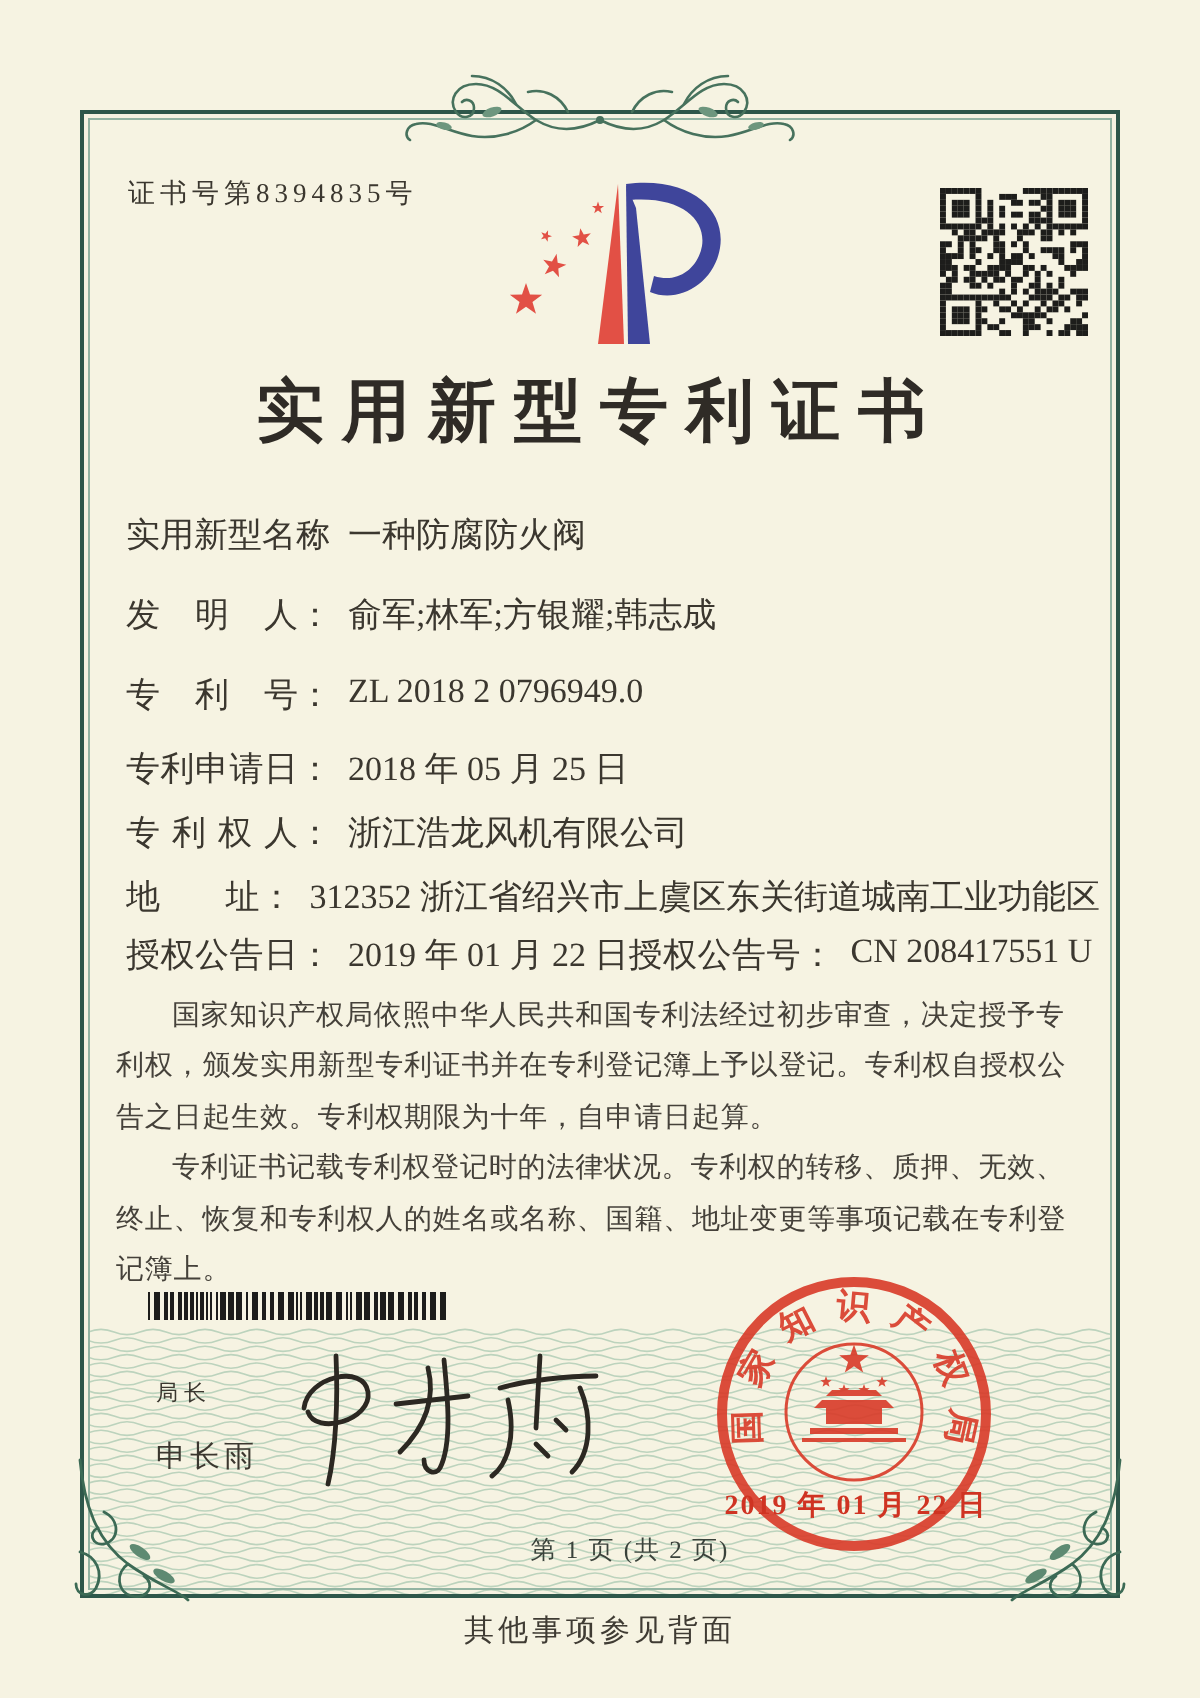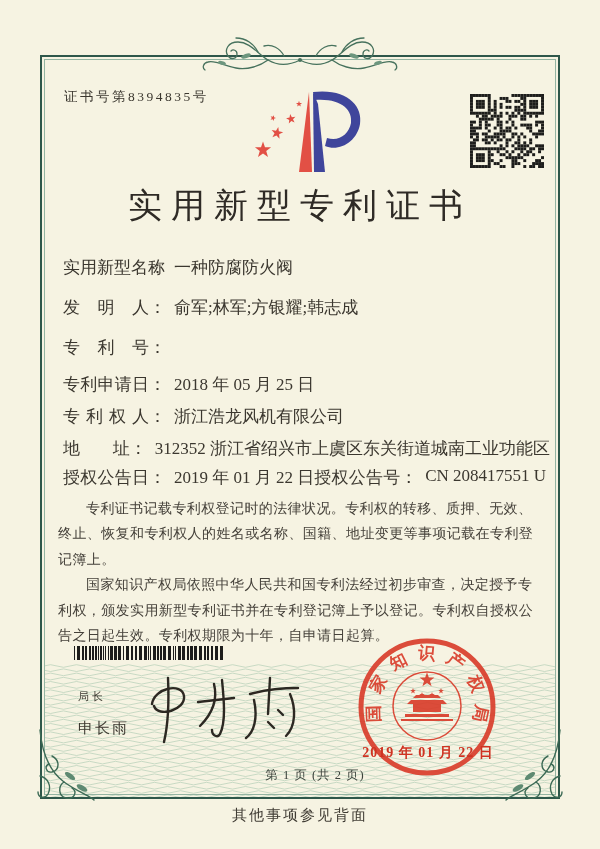--- a/index.html
+++ b/index.html
@@ -17,21 +17,21 @@
   
   .ornament{position:absolute; left:200px; top:30px; z-index:2;}
   .flourish{position:absolute; top:726px; z-index:2;}
   .flourish.left{left:34px;}
   .flourish.right{left:502px; transform:scaleX(-1);}
   
   .cert-number{position:absolute; left:64px; top:88px; font-size:13.5px; letter-spacing:2.5px; z-index:2;}
   .logo{position:absolute; left:243px; top:86px; z-index:2;}
   .qr{position:absolute; left:470px; top:94px; width:74px; height:74px; z-index:2;}
   .title{position:absolute; left:0; top:183px; width:100%; text-align:center;
-    font-size:34px; letter-spacing:9px; color:#2f2b26; font-weight:400; z-index:2;}
+    font-size:34px; letter-spacing:9px; color:#2f2b26; font-weight:700; z-index:2;}
   
   .field-row{position:absolute; left:63px; right:50px; display:flex; font-size:17px; z-index:2; white-space:nowrap;}
   .f-label{display:inline-block; width:86px; text-align:justify; text-align-last:justify;}
   .f-colon{margin-right:8px;}
   .f-label2{display:inline-block; width:86px; text-align:justify; text-align-last:justify;}
   
   .body-text{position:absolute; left:58px; top:496px; width:488px; font-size:14px;
     line-height:1.82; letter-spacing:0.4px; color:#45413a; z-index:2;}
   .body-text p{margin:0; text-indent:2em;}
   
@@ -480,20 +480,21 @@
     <span>一种防腐防火阀</span>
   </div>
   <div class="field-row" style="top:296px">
     <span class="f-label">发明人</span>
       <span class="f-colon">：</span>
     <span>俞军;林军;方银耀;韩志成</span>
   </div>
   <div class="field-row" style="top:336px">
     <span class="f-label">专利号</span>
       <span class="f-colon">：</span>
+    <span>ZL 2018 2 0796949.0</span>
   </div>
   <div class="field-row" style="top:373px">
     <span class="f-label">专利申请日</span>
       <span class="f-colon">：</span>
     <span>2018 年 05 月 25 日</span>
   </div>
   <div class="field-row" style="top:405px">
     <span class="f-label">专利权人</span>
       <span class="f-colon">：</span>
     <span>浙江浩龙风机有限公司</span>
@@ -506,22 +507,22 @@
   <div class="field-row" style="top:466px">
     <span class="f-label">授权公告日</span>
       <span class="f-colon">：</span>
     <span>2019 年 01 月 22 日</span>
     <span class="f-label2">授权公告号</span>
       <span class="f-colon">：</span>
     <span>CN 208417551 U</span>
   </div>
 
   <div class="body-text">
+    <p>国家知识产权局依照中华人民共和国专利法经过初步审查，决定授予专利权，颁发实用新型专利证书并在专利登记簿上予以登记。专利权自授权公告之日起生效。专利权期限为十年，自申请日起算。</p>
     <p>专利证书记载专利权登记时的法律状况。专利权的转移、质押、无效、终止、恢复和专利权人的姓名或名称、国籍、地址变更等事项记载在专利登记簿上。</p>
-    <p>国家知识产权局依照中华人民共和国专利法经过初步审查，决定授予专利权，颁发实用新型专利证书并在专利登记簿上予以登记。专利权自授权公告之日起生效。专利权期限为十年，自申请日起算。</p>
   </div>
 
   <svg class="barcode" id="barcode" width="152" height="14" viewBox="0 0 152 14" xmlns="http://www.w3.org/2000/svg">
       <g fill="#1d1d1b">
         <rect x="0" y="0" width="1" height="14"></rect>
         <rect x="3" y="0" width="3" height="14"></rect>
         <rect x="8" y="0" width="2" height="14"></rect>
         <rect x="11" y="0" width="2" height="14"></rect>
         <rect x="15" y="0" width="2" height="14"></rect>
         <rect x="18" y="0" width="2" height="14"></rect>

